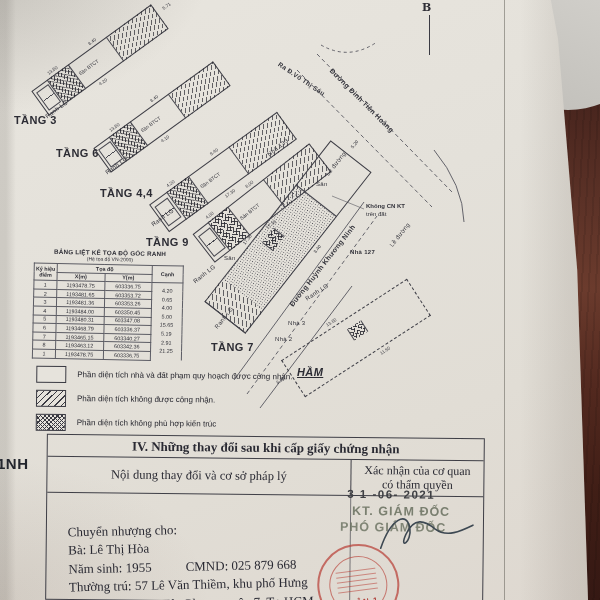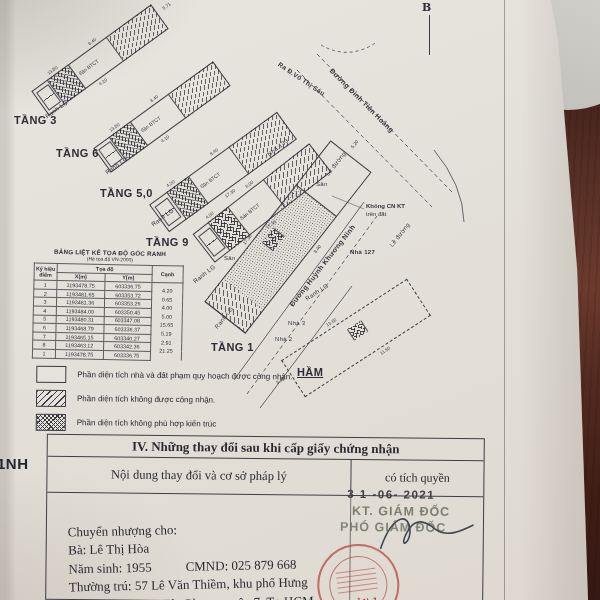--- a/index.html
+++ b/index.html
@@ -37,21 +37,21 @@
       repeating-linear-gradient(135deg,rgba(40,40,48,.85) 0 .7px,transparent .7px 3.2px);
       border-left:.8px solid #44444c;border-right:.8px solid #44444c;}
   .hd{background-image:repeating-linear-gradient(135deg,rgba(40,40,48,.7) 0 .7px,transparent .7px 3.8px);
       border-left:.8px solid #44444c;}
   .hdots{background-image:radial-gradient(rgba(60,60,70,.9) .5px,transparent .75px);background-size:2.4px 2.4px;}
   .surf{position:absolute;font:400 5px "Liberation Sans",sans-serif;color:#33333b;white-space:nowrap;}
   .dim{position:absolute;font:400 4.6px "Liberation Sans",sans-serif;color:#3a3a42;white-space:nowrap;}
   .sq{position:absolute;}
 
   .floor-label{position:absolute;font:700 11px "Liberation Sans",sans-serif;color:#2c2c34;letter-spacing:.4px;white-space:nowrap;}
-  .floor-label.u{text-decoration:underline;}
+  .floor-label.u{text-decoration:underline;font-style:italic;}
   .maplbl{position:absolute;font:700 6.5px "Liberation Sans",sans-serif;color:#33333b;white-space:nowrap;transform-origin:left center;letter-spacing:.3px;}
   .maplbl.thin{font-weight:400;font-size:6px;}
   .note{position:absolute;font:700 6px "Liberation Sans",sans-serif;color:#33333b;line-height:1.3;}
 
   
   .coords{position:absolute;left:33px;top:249px;width:152px;transform:rotate(1.2deg);color:#2e2e36;}
   .coords .t1{font:700 6.3px "Liberation Sans",sans-serif;text-align:center;letter-spacing:.2px;}
   .coords .t2{font:400 5px "Liberation Sans",sans-serif;text-align:center;margin-bottom:2px;}
   table.ct{border-collapse:collapse;width:150px;table-layout:fixed;}
   .ct th,.ct td{border:.6px solid #5c5c64;font:400 5.4px "Liberation Sans",sans-serif;text-align:center;padding:0;height:7.6px;color:#2e2e36;}
@@ -184,23 +184,23 @@
       <div class="plan" style="left:356px;top:338px;width:150px;height:44px;--r:-33deg;transform:translate(-50%,-50%) rotate(-33deg);">
         <div class="outline dash"></div>
         <div class="sq hx" style="left:48%;top:22%;width:15px;height:13px;"></div>
         <div class="dim" style="top:-7px;left:38%;">13.60</div>
         <div class="dim" style="bottom:-7px;left:58%;">11.50</div>
         <div class="dim" style="top:32%;left:-16px;">8.10</div>
       </div>
 
       <div class="floor-label" style="left:14px;top:114px;">TẦNG 3</div>
       <div class="floor-label" style="left:56px;top:147px;">TẦNG 6</div>
-      <div class="floor-label" style="left:100px;top:187px;">TẦNG 5,0</div>
+      <div class="floor-label" style="left:100px;top:187px;">TẦNG 4,4</div>
       <div class="floor-label" style="left:146px;top:236px;">TẦNG 9</div>
-      <div class="floor-label" style="left:211px;top:341px;">TẦNG 1</div>
+      <div class="floor-label" style="left:211px;top:341px;">TẦNG 7</div>
       <div class="floor-label u" style="left:297px;top:366px;">HẦM</div>
 
       <div class="maplbl thin" style="left:46px;top:114px;transform:rotate(-36deg);">Ranh LG</div>
       <div class="maplbl thin" style="left:106px;top:170px;transform:rotate(-36deg);">Ranh LG</div>
       <div class="maplbl thin" style="left:152px;top:222px;transform:rotate(-36deg);">Ranh LG</div>
       <div class="maplbl thin" style="left:194px;top:279px;transform:rotate(-38deg);">Ranh LG</div>
       <div class="maplbl thin" style="left:216px;top:325px;transform:rotate(-52deg);">Ranh LG</div>
       <div class="maplbl thin" style="left:306px;top:296px;transform:rotate(-33deg);">Ranh LG</div>
 
       <div class="maplbl" style="left:279px;top:60px;transform:rotate(34deg);">Ra Đ.Võ Thị Sáu</div>
@@ -307,21 +307,22 @@
         <div class="lg-swatch s3"></div>
         <div class="lg-text">Phần diện tích không phù hợp kiến trúc</div>
       </div>
     </div>
 
     <div class="sec4">
       <div class="s4-title">IV. Những thay đổi sau khi cấp giấy chứng nhận</div>
       <div class="s4-cols">
         <div class="s4-left">Nội dung thay đổi và cơ sở pháp lý</div>
         <div class="s4-right">
-          <span>có tích quyền</span>
+          <span>Xác nhận của cơ quan</span>
+          <span>có thẩm quyền</span>
         </div>
       </div>
       <div class="s4-body">
         <div class="s4-divider"></div>
 
         <div class="transfer">
           <div>Chuyển nhượng cho:</div>
           <div>Bà: Lê Thị Hòa</div>
           <div class="row3">
             <span>Năm sinh: 1955</span>

